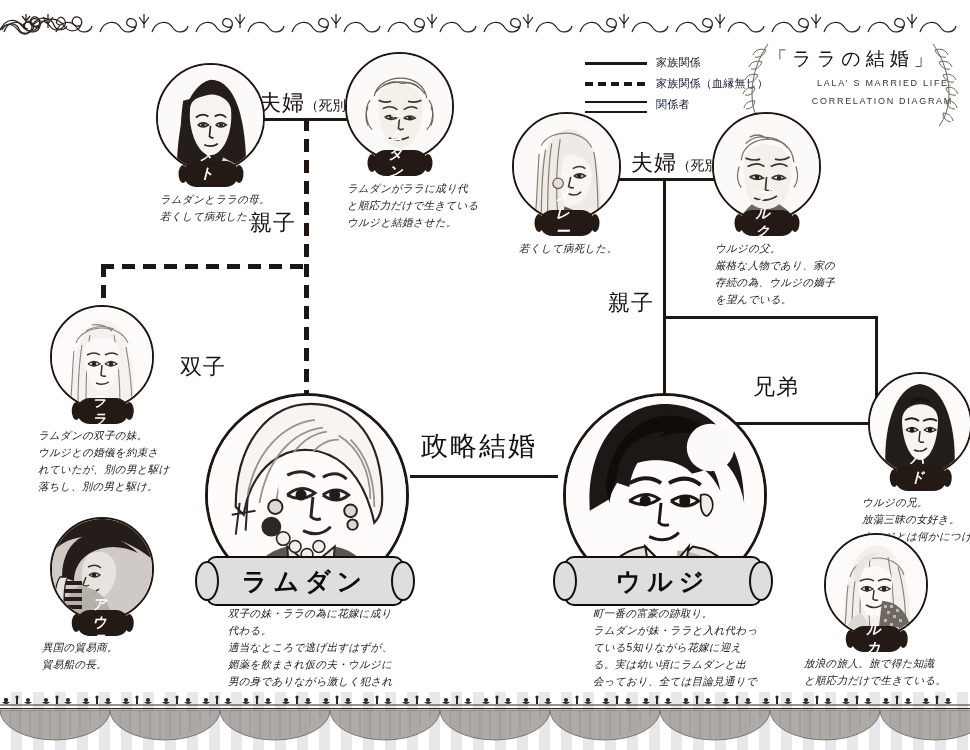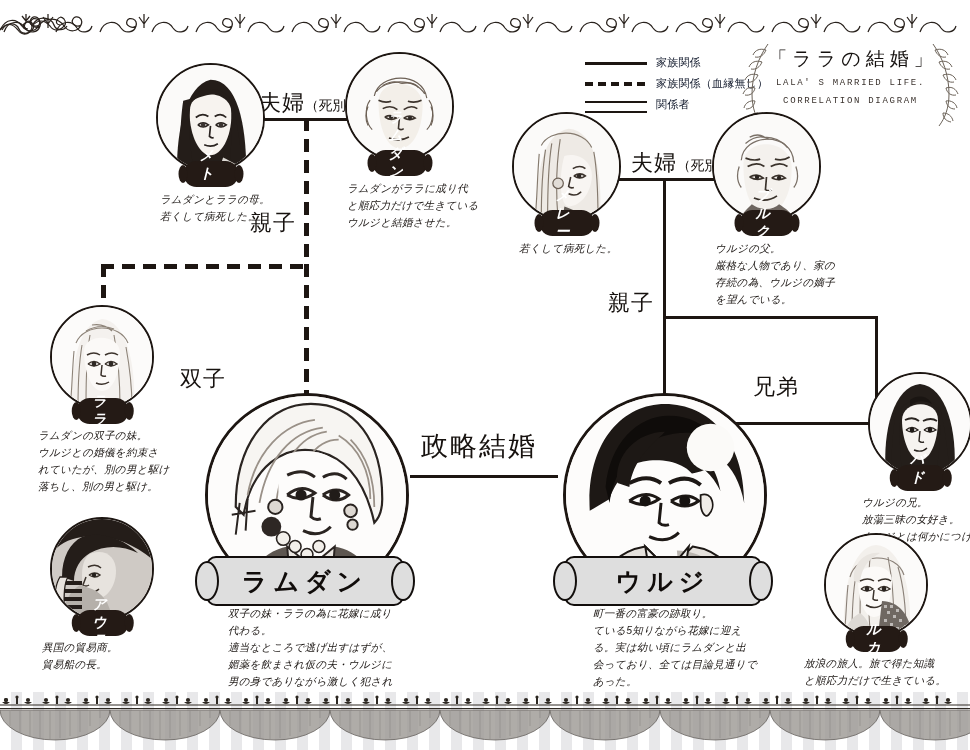--- a/index.html
+++ b/index.html
@@ -81,26 +81,27 @@
   }
   .title-jp1, .title-jp2 {
     font-size: 19px;
     letter-spacing: 5px;
     color: #14100e;
     line-height: 1.42;
     font-family: "Liberation Serif", "DejaVu Serif", serif;
     padding-left: 5px;
   }
   .title-en {
-    font-family: Liberation Mono, monospace;
+    font-family: Liberation Sans, sans-serif;
     font-size: 9px;
     letter-spacing: 1.7px;
     color: #3a322d;
     line-height: 1.55;
     margin-top: 4px;
+    text-align: right;
   }
   .laurel {
     position: absolute;
     top: -4px;
     width: 34px; height: 86px;
   }
   .laurel.left  { left: -8px; }
   .laurel.right { right: -8px; }
 
   
@@ -359,21 +360,21 @@
   <div class="line h" style="left:410px; top:475px; width:148px;"></div>
 
   <div class="rel-label" style="left:259px; top:88px; font-size:22px;">
     <span>夫婦</span><span class="rel-sub">（死別）</span>
   </div>
   <div class="rel-label" style="left:631px; top:148px; font-size:22px;">
     <span>夫婦</span><span class="rel-sub">（死別）</span>
   </div>
   <div class="rel-label" style="left:250px; top:208px; font-size:22px;">親子</div>
   <div class="rel-label" style="left:608px; top:288px; font-size:22px;">親子</div>
-  <div class="rel-label" style="left:180px; top:352px; font-size:22px;margin-top:12px;">双子</div>
+  <div class="rel-label" style="left:180px; top:352px; font-size:22px;">双子</div>
   <div class="rel-label" style="left:753px; top:372px; font-size:22px;">兄弟</div>
   <div class="rel-label" style="left:421px; top:428px; font-size:27px; letter-spacing:2px;">政略結婚</div>
 
   <div class="char" style="left:150px; top:63px; width:110px;margin-left:6px;">
     <div class="portrait" style="width:105px; height:105px;">
       <svg viewBox="0 0 100 100" xmlns="http://www.w3.org/2000/svg">
         <rect width="100" height="100" fill="#fbfaf9"></rect>
         <path d="M18 100 C18 62 26 20 50 14 C76 14 84 58 84 100 Z" fill="#241d19"></path>
         <path d="M30 44 C30 22 70 22 70 46 C70 70 60 86 50 86 C40 86 30 68 30 44 Z" fill="#f7f3ef"></path>
         <path d="M28 40 C34 18 66 16 72 40 C68 30 58 26 50 28 C40 30 32 32 28 40 Z" fill="#241d19"></path>
@@ -658,20 +659,21 @@
         <path d="M16 100 C18 86 28 78 40 76 L52 88 L64 76 C78 78 86 88 88 100 Z" fill="#e6e2dd" stroke="#1d1815" stroke-width="1"></path>
         <path d="M56 78 C68 78 80 86 84 100 L58 100 Z" fill="#b9b4ae"></path>
         <path d="M40 76 L52 88 L62 76 L58 100 L44 100 Z" fill="#f6f4f1" stroke="#1d1815" stroke-width="1"></path>
       </svg>
     </div>
     <div class="plate plate-major" style="top:163px;">
       <span>ウルジ</span>
     </div>
     <div class="desc" style="left:30px; top:212px; width:185px;">
       <p>町一番の富豪の跡取り。</p>
+      <p>ラムダンが妹・ララと入れ代わっ</p>
       <p>ている5知りながら花嫁に迎え</p>
       <p>る。実は幼い頃にラムダンと出</p>
       <p>会っており、全ては目論見通りで</p>
       <p>あった。</p>
     </div>
   </div>
 
   <div class="char" style="left:868px; top:372px; width:105px;">
     <div class="portrait" style="width:100px; height:100px;">
       <svg viewBox="0 0 100 100" xmlns="http://www.w3.org/2000/svg">

